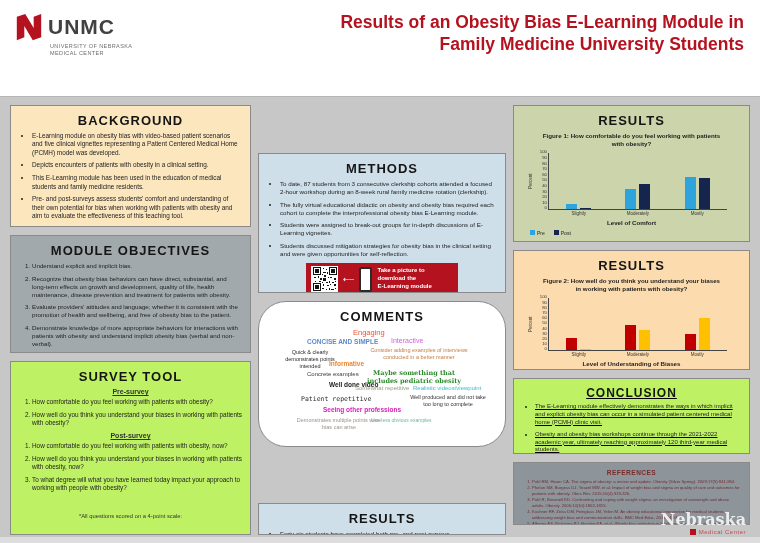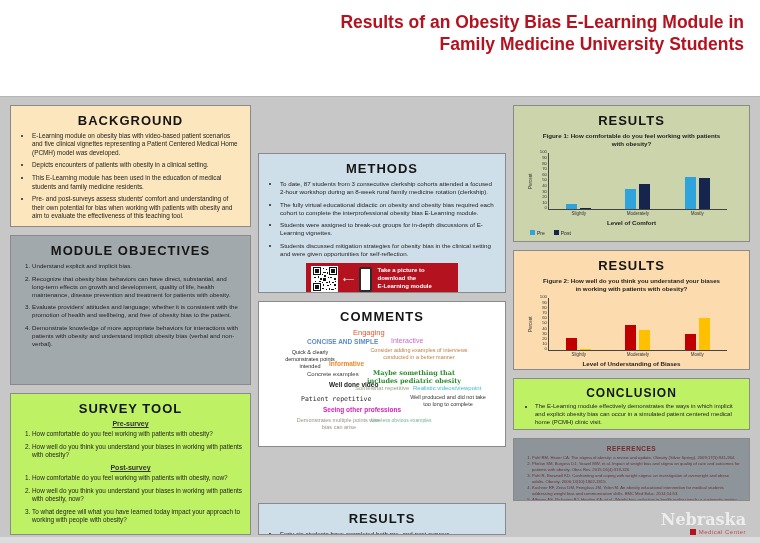--- a/index.html
+++ b/index.html
@@ -18,21 +18,21 @@
   .authors { color:#444; font-size:10.5px; line-height:1.35; margin:9px auto 0; max-width:480px; }
 
   
   .poster { display:flex; gap:7px; padding:8px 10px; height:446px; }
   .col { display:flex; flex-direction:column; gap:8px; }
   .col-left { width:241px;align-items:center; } .col-center { width:248px; } .col-right { flex:1; }
   .box { border:1px solid #8a8a8a; padding:5px 8px; overflow:hidden; }
   .box-title { text-align:center; font-weight:bold; font-size:13px; letter-spacing:1px; color:#151515; margin:2px 0 4px; }
   .bg-cream { background:#fce6bd; } .bg-gray { background:#a2a9ad; }
   .bg-palegreen { background:#bef264; } .bg-blue { background:#cfdfe9;margin-top:48px; }
-  .bg-white { background:#ffffff; } .bg-sage { background:#ccd4ab; }
+  .bg-white { background:#ffffff;border-radius:28px; } .bg-sage { background:#ccd4ab; }
   .bg-peach { background:#fcdcae; } .bg-refs { background:#8e959a; }
 
   ul.blist { list-style:disc; padding-left:13px; font-size:6.4px; color:#222; line-height:1.3; }
   ul.blist > li { margin-bottom:4.5px; }
   ol.nlist { padding-left:13px; font-size:6.4px; color:#222; line-height:1.3; }
   ol.nlist > li { margin-bottom:4.5px; }
   ul.subs { list-style:none; padding-left:9px; margin-top:1px; }
   ul.subs li::before { content:"-  "; }
   ul.subs li { margin:0 0 1px; }
 
@@ -79,39 +79,51 @@
   .watermark { position:absolute; right:14px; bottom:8px; text-align:right; }
   .wm-title { font-family:"DejaVu Serif", serif; font-weight:bold; font-size:16px; color:#ededed; line-height:1; }
   .wm-sub-row { display:flex; justify-content:flex-end; align-items:center; gap:3px; margin-top:1px; }
   .wm-block { width:6px; height:6px; background:#b5121f; }
   .wm-sub { font-size:6px; color:#c24a52; letter-spacing:.5px; }
 </style>
 </head>
 <body>
 
 <div class="header">
+  <div class="logo">
+    <div class="logo-row">
+      <svg class="logo-n" viewBox="0 0 32 32">
+        <path d="M3 5 L12 2 L21 17 L21 5 L29 2 L29 27 L20 30 L11 15 L11 27 L3 30 Z" fill="#b5121f"></path>
+      </svg>
+      <span class="logo-word">UNMC</span>
+    </div>
+    <div class="logo-sub">
+      <div>UNIVERSITY OF NEBRASKA</div>
+      <div>MEDICAL CENTER</div>
+    </div>
+  </div>
   <div class="header-text">
     <div class="title-line">Results of an Obesity Bias E-Learning Module in</div>
     <div class="title-line">Family Medicine University Students</div>
   </div>
 </div>
 
 <div class="poster">
 
   <div class="col col-left">
     <div class="box bg-cream" style="height:122px;">
       <div class="box-title">BACKGROUND</div>
       <ul class="blist">
           <li>E-Learning module on obesity bias with video-based patient scenarios and five clinical vignettes representing a Patient Centered Medical Home (PCMH) model was developed.</li>
           <li>Depicts encounters of patients with obesity in a clinical setting.</li>
           <li>This E-Learning module has been used in the education of medical students and family medicine residents.</li>
           <li>Pre- and post-surveys assess students' comfort and understanding of their own potential for bias when working with patients with obesity and aim to evaluate the effectiveness of this teaching tool.</li>
         </ul>
     </div>
-    <div class="box bg-gray" style="height:150px;">
+    <div class="box bg-gray" style="height:118px;">
       <div class="box-title">MODULE OBJECTIVES</div>
       <ol class="nlist" style="font-size:6.2px;">
           <li>Understand explicit and implicit bias.</li>
           <li>Recognize that obesity bias behaviors can have direct, substantial, and long-term effects on growth and development, quality of life, health maintenance, disease prevention and treatment for patients with obesity.</li>
           <li>Evaluate providers' attitudes and language; whether it is consistent with the promotion of health and wellbeing, and free of obesity bias to the patient.</li>
           <li>Demonstrate knowledge of more appropriate behaviors for interactions with patients with obesity and understand implicit obesity bias (verbal and non-verbal).</li>
         </ol>
     </div>
     <div class="box bg-palegreen" style="flex:1;">
       <div class="box-title">SURVEY TOOL</div>
@@ -333,21 +345,21 @@
                   <div class="xcat">Mostly</div>
                 </div>
               </div>
             </div>
         </div>
         <div class="xlabel">Level of Understanding of Biases</div>
 
       </div>
     </div>
 
-    <div class="box bg-palegreen" style="height:52px;">
+    <div class="box bg-palegreen" style="height:76px;text-decoration:underline;">
       <div class="box-title" style="font-size:12px; margin-bottom:3px;">CONCLUSION</div>
       <ul class="blist" style="font-size:6px;">
           <li>The E-Learning module effectively demonstrates the ways in which implicit and explicit obesity bias can occur in a simulated patient centered medical home (PCMH) clinic visit.</li>
           <li>Obesity and obesity bias workshops continue through the 2021-2022 academic year, ultimately reaching approximately 120 third-year medical students.</li>
         </ul>
     </div>
 
     <div class="box bg-refs" style="height:63px;">
       <div class="refs-title">REFERENCES</div>
       <ol class="refs">

